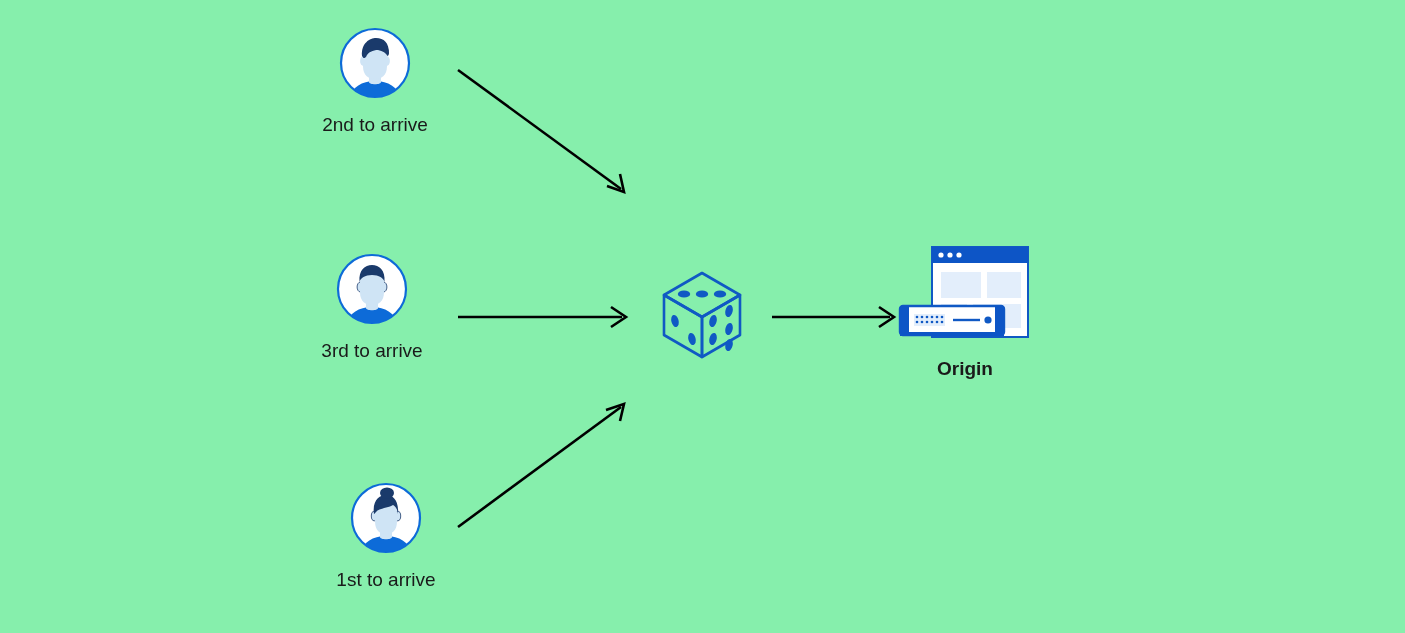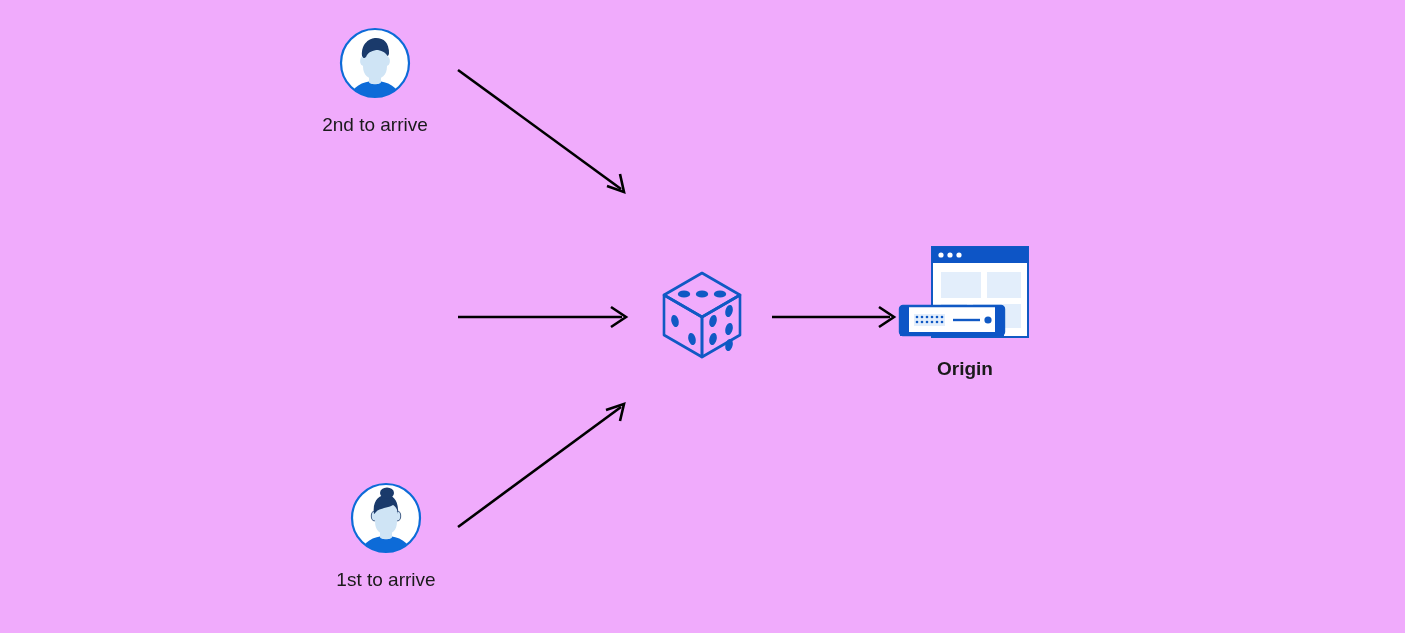--- a/index.html
+++ b/index.html
@@ -7,21 +7,21 @@
     padding: 0;
     background: #ffffff;
   }
   body {
     font-family: "Liberation Sans", sans-serif;
   }
   #canvas {
     position: relative;
     width: 1405px;
     height: 633px;
-    background: #f0abfc;
+    background: #86efac;
     overflow: hidden;
   }
   .node {
     position: absolute;
     display: flex;
     flex-direction: column;
     align-items: center;
   }
   .node-label {
     font-size: 19px;
@@ -98,20 +98,42 @@
           <path d="M25 30 C25 18 49 18 49 30 L49 40 C49 50 43 53 37 53 C31 53 25 50 25 40 Z" fill="#cfe4f5"></path>
           <path d="M24 30 C23 17 32 12 38 12 C46 12 51 17 51 27 C51 29 50 30 49.5 30 C48 27 45 25 40 24 C35 24 30 26 28 31 C27 32 26 32 25.5 32 Z" fill="#1a3a6b"></path>
           <path d="M40 23 C45 23 49 25 50.5 28 L50.5 24 C48 21 44 20 40 20 Z" fill="#1a3a6b"></path>
         </g>
       </svg>
     </div>
     <div class="label-gap"></div>
     <div class="node-label">2nd to arrive</div>
   </div>
 
+  <div class="node" style="left:261px; top:252px; width:222px;">
+    <div class="avatar-wrap">
+      <svg viewBox="0 0 74 74" width="74" height="74" xmlns="http://www.w3.org/2000/svg">
+        <defs>
+          <clipPath id="clipB">
+              <circle cx="37" cy="37" r="34"></circle>
+            </clipPath>
+        </defs>
+        <circle cx="37" cy="37" r="34" fill="#ffffff" stroke="#0d6bd8" stroke-width="2.2"></circle>
+        <g clip-path="url(#clipB)">
+          <path d="M37 55 C21 55 12 64 10 76 L64 76 C62 64 53 55 37 55 Z" fill="#0d6bd8"></path>
+          <path d="M31 44 L43 44 L43 56 C43 59 31 59 31 56 Z" fill="#cfe4f5"></path>
+          <ellipse cx="25.5" cy="35" rx="3.4" ry="5" fill="#cfe4f5" stroke="#1a3a6b" stroke-width="0.8"></ellipse>
+          <ellipse cx="48.5" cy="35" rx="3.4" ry="5" fill="#cfe4f5" stroke="#1a3a6b" stroke-width="0.8"></ellipse>
+          <path d="M25 30 C25 18 49 18 49 30 L49 40 C49 50 43 53 37 53 C31 53 25 50 25 40 Z" fill="#cfe4f5"></path>
+          <path d="M24.5 30 C23.5 18 30 13 37 13 C44 13 50.5 18 49.5 30 C48.5 26 44 23 37 23 C30 23 25.5 26 24.5 30 Z" fill="#1a3a6b"></path>
+        </g>
+      </svg>
+    </div>
+    <div class="label-gap"></div>
+    <div class="node-label">3rd to arrive</div>
+  </div>
 
   <div class="node" style="left:275px; top:481px; width:222px;">
     <div class="avatar-wrap">
       <svg viewBox="0 0 74 74" width="74" height="74" xmlns="http://www.w3.org/2000/svg">
         <defs>
           <clipPath id="clipC">
               <circle cx="37" cy="37" r="34"></circle>
             </clipPath>
         </defs>
         <circle cx="37" cy="37" r="34" fill="#ffffff" stroke="#0d6bd8" stroke-width="2.2"></circle>

